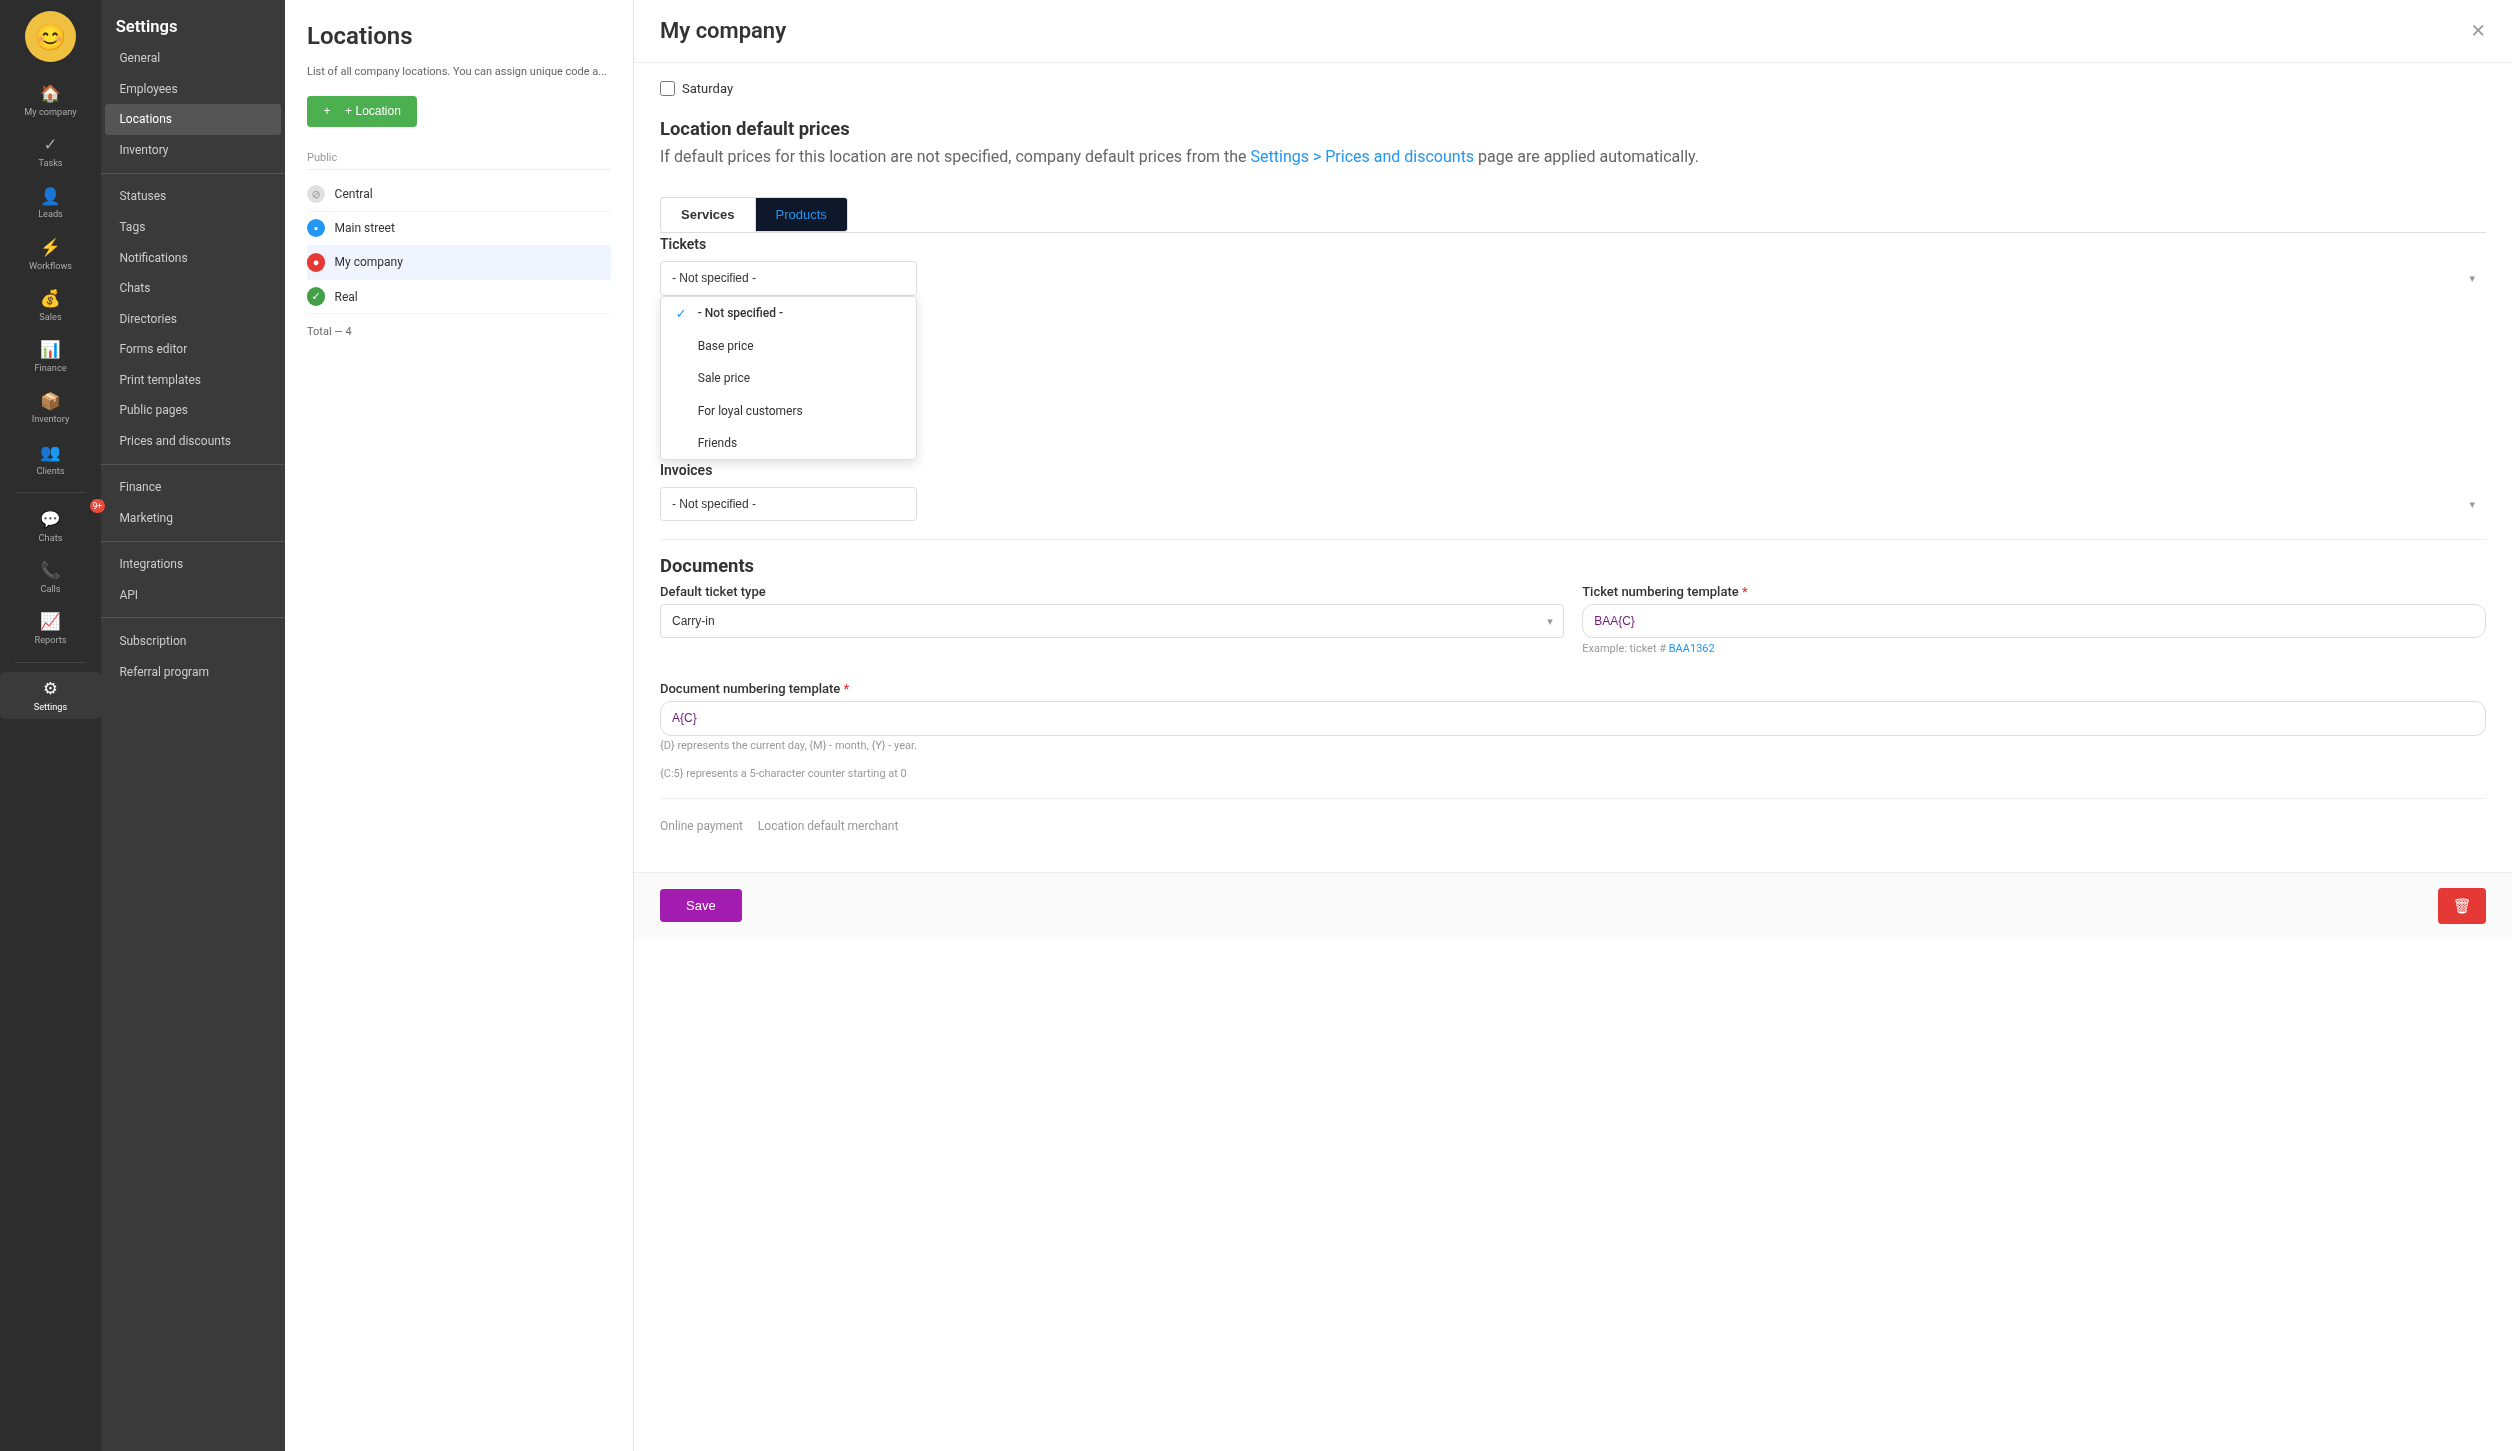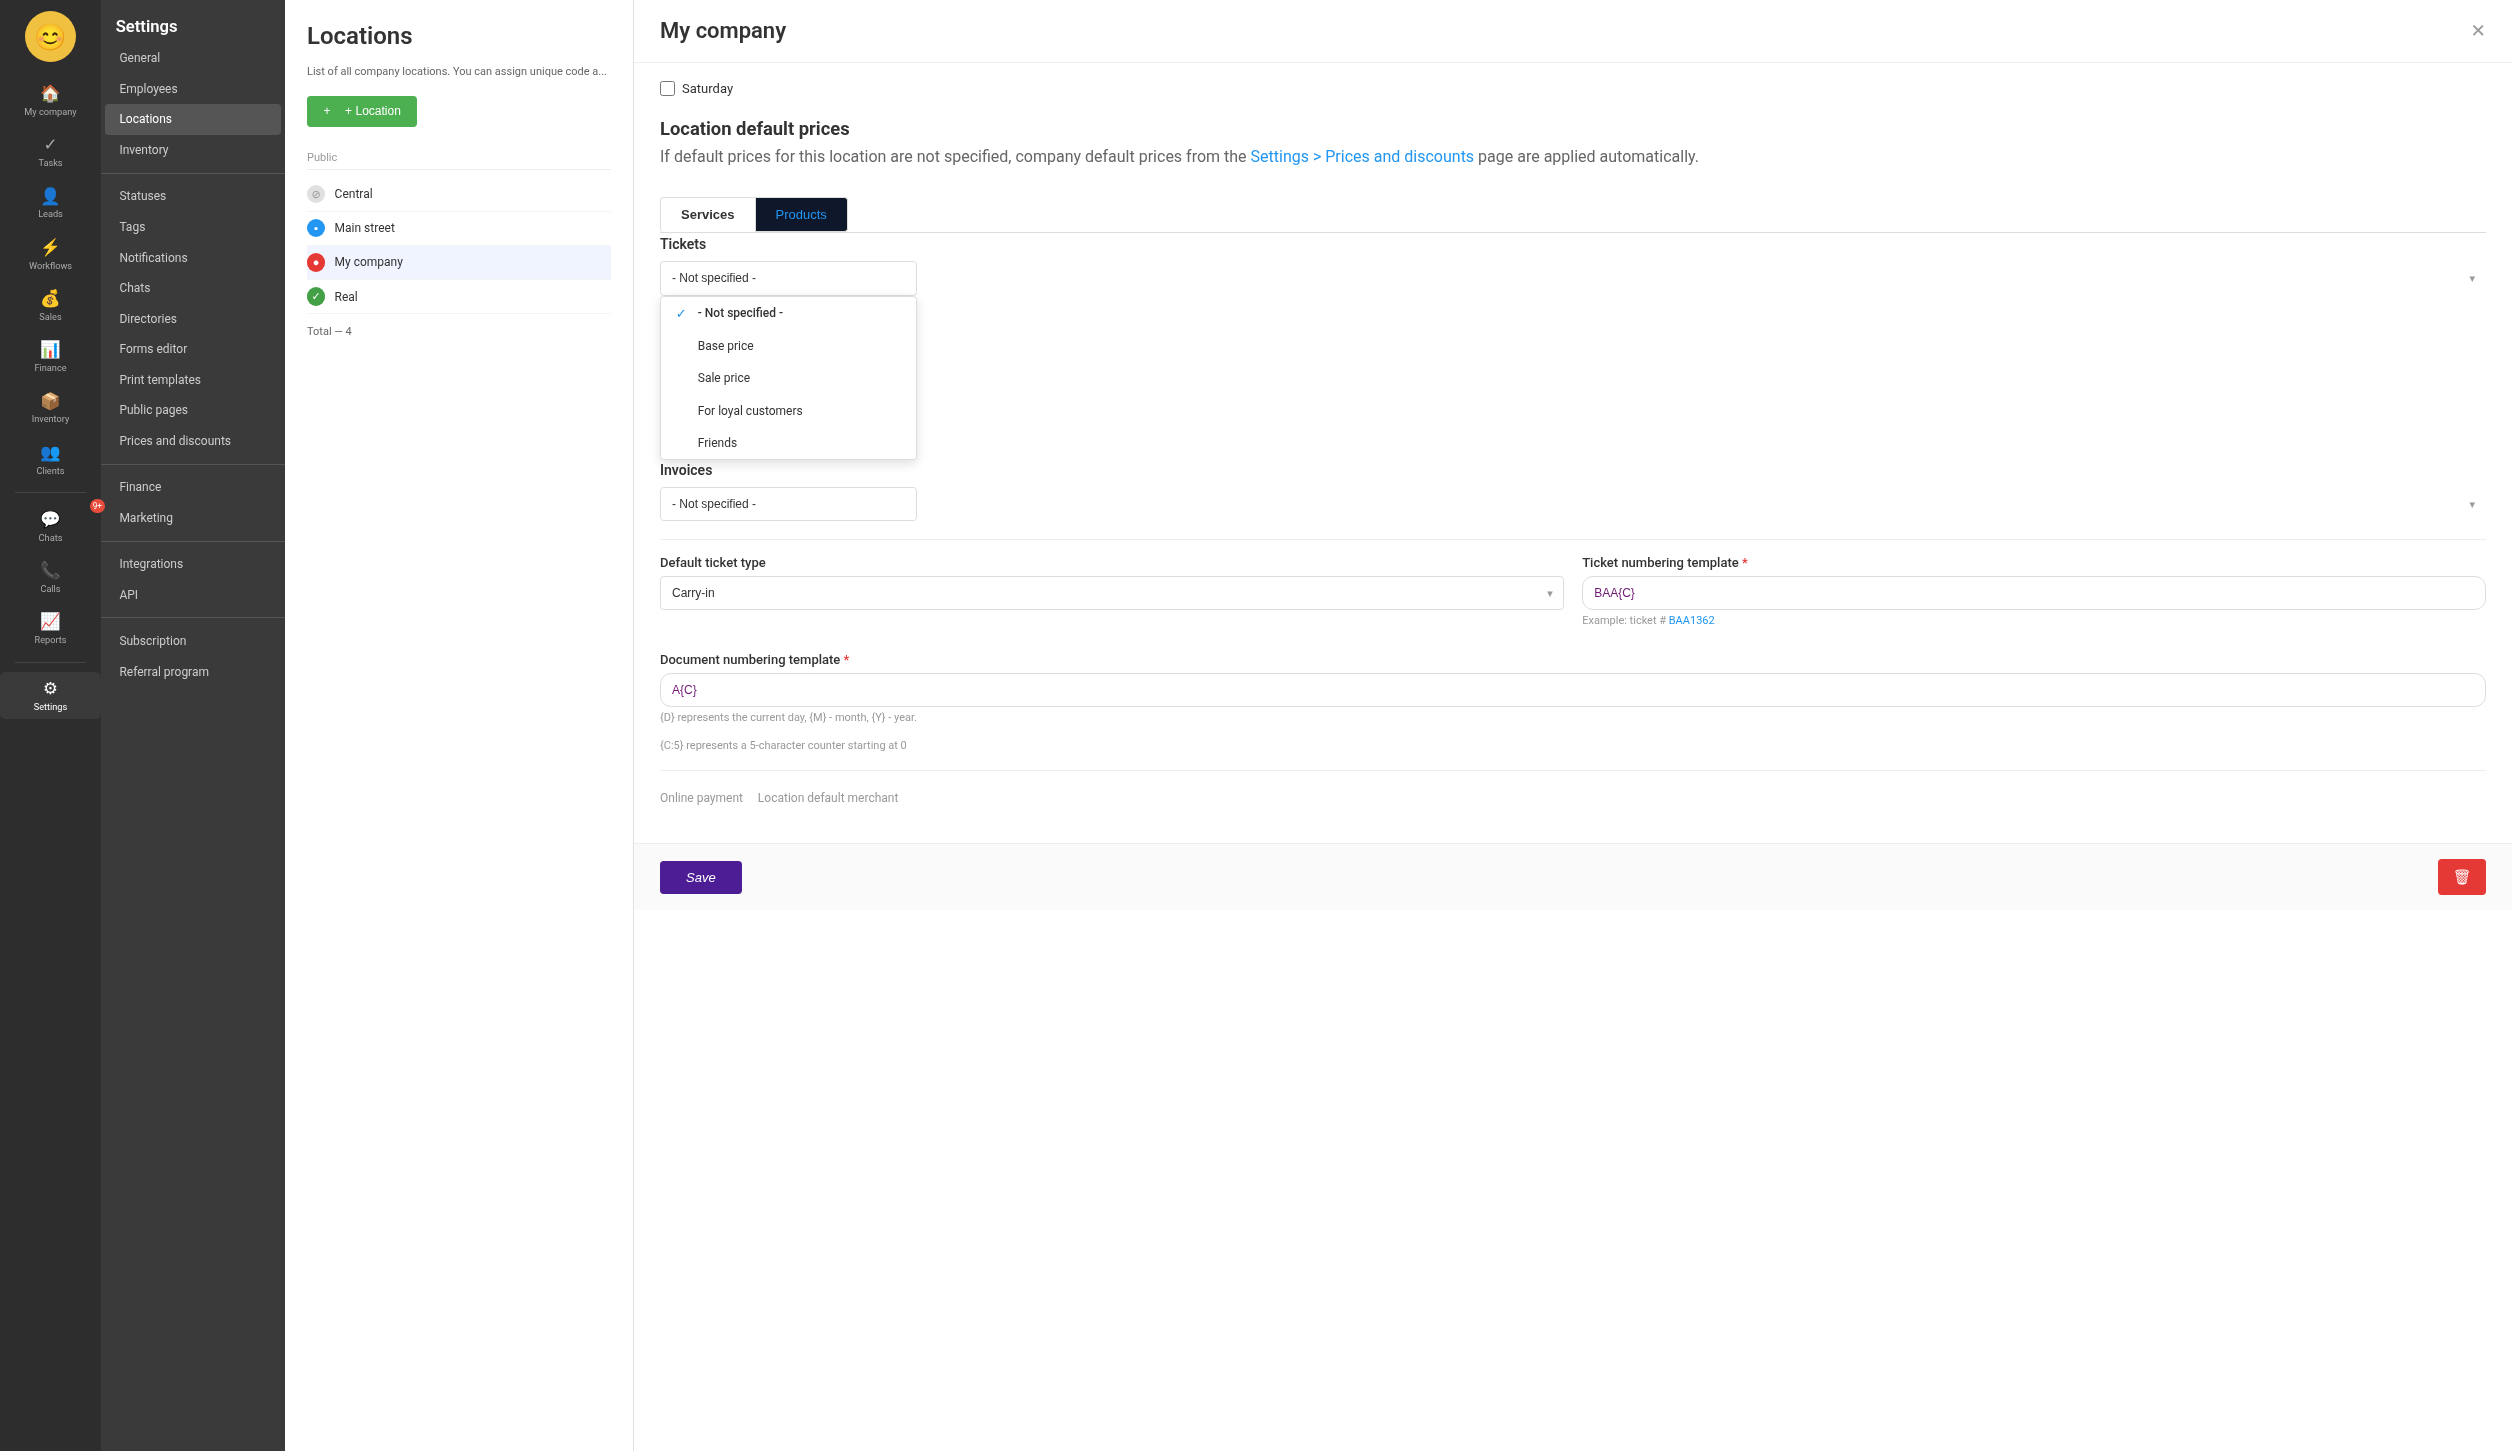--- a/index.html
+++ b/index.html
@@ -155,22 +155,22 @@
     
     .two-col { display: grid; grid-template-columns: 1fr 1fr; gap: 18.4px; }
 
     
     .panel-footer {
       display: flex; align-items: center; justify-content: space-between;
       padding: 14.7px 26px; border-top: 0.9px solid #eee;
       position: sticky; bottom: 0; background: #fafafa;
     }
     .save-btn {
-      background: #4c1d95; color: #fff; border: none;
-      padding: 9.2px 26px; border-radius: 3.7px; font-size: 13px; cursor: pointer; font-style: italic;
+      background: #a21caf; color: #fff; border: none;
+      padding: 9.2px 26px; border-radius: 3.7px; font-size: 13px; cursor: pointer;
     }
     .delete-btn {
       background: #e53935; color: #fff; border: none;
       padding: 9.2px 14.7px; border-radius: 3.7px; font-size: 14.7px; cursor: pointer;
     }
     .locations-and-overlay {
       display: flex; flex: 1; overflow: hidden;
     }
   </style>
 </head>
@@ -353,20 +353,21 @@
                 <option>- Not specified -</option>
               </select>
               <span class="dropdown-arrow">▾</span>
             </div>
           </div>
         </div>
 
         <hr class="section-divider-line">
 
         <div>
+          <h3 class="section-title-large">Documents</h3>
           <div class="two-col">
             <div>
               <div class="form-label">Default ticket type</div>
               <div class="dropdown-wrapper">
                 <select class="dropdown-select" style="max-width:100%;">
                   <option>Carry-in</option>
                 </select>
                 <span class="dropdown-arrow">▾</span>
               </div>
             </div>

